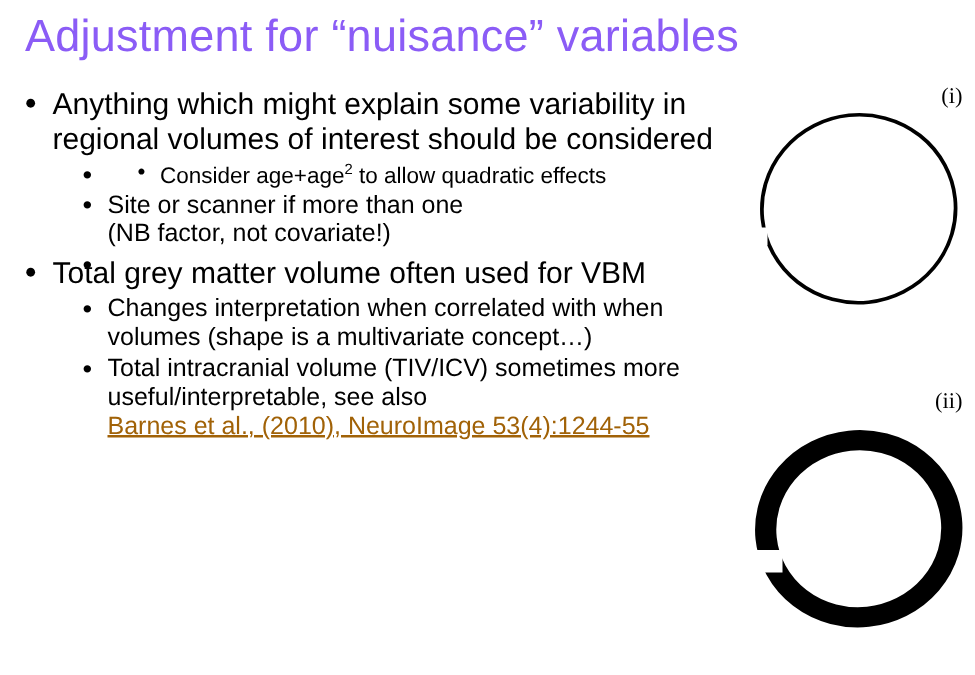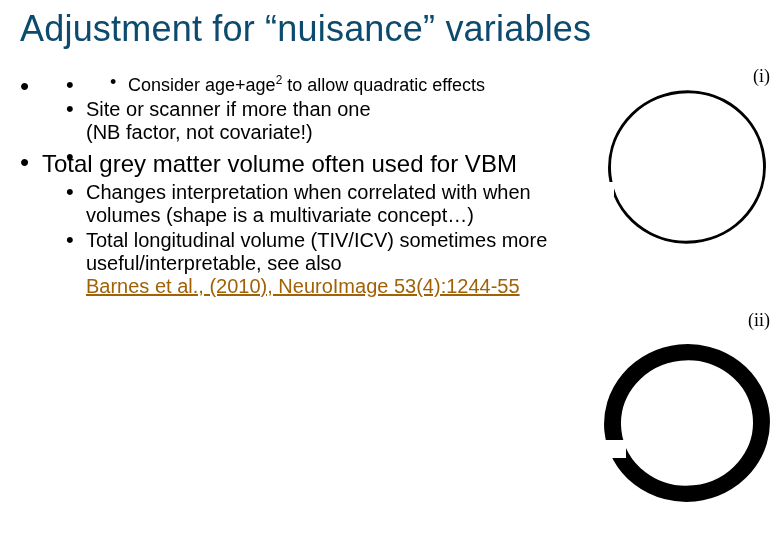--- a/index.html
+++ b/index.html
@@ -16,21 +16,21 @@
     position: relative;
     width: 780px;
     height: 540px;
     box-sizing: border-box;
   }
   .title {
     position: absolute;
     left: 20px;
     top: 8px;
     font-size: 36px;
-    color: #0c4a6e;
+    color: #8b5cf6;
     font-weight: 400;
     letter-spacing: 0.2px;
     text-align: center;
   }
   .content {
     position: absolute;
     left: 18px;
     top: 70px;
     width: 570px;
   }
@@ -147,20 +147,21 @@
 </head>
 <body>
 
 <div class="slide">
 
   <div class="title">Adjustment for “nuisance” variables</div>
 
   <div class="content">
     <ul class="lvl0">
       <li>
+        <span>Anything which might explain some variability in regional volumes of interest should be considered</span>
         <ul class="lvl1">
           <li>
             <ul class="lvl2">
               <li>
                 <span>Consider age+age</span><span class="sup">2</span><span> to allow quadratic effects</span>
               </li>
             </ul>
           </li>
           <li>
             <span>Site or scanner if more than one</span><br>
@@ -171,21 +172,21 @@
         </ul>
       </li>
 
       <li>
         <span>Total grey matter volume often used for VBM</span>
         <ul class="lvl1">
           <li>
             <span>Changes interpretation when correlated with when volumes (shape is a multivariate concept…)</span>
           </li>
           <li>
-            <span>Total longitudinal volume (TIV/ICV) sometimes more useful/interpretable, see also</span><br>
+            <span>Total intracranial volume (TIV/ICV) sometimes more useful/interpretable, see also</span><br>
             <span class="link">Barnes et al., (2010), NeuroImage 53(4):1244-55</span>
           </li>
         </ul>
       </li>
     </ul>
   </div>
 
   <div class="figs">
     <span class="fig-label" style="right:4px;top:0;">(i)</span>
     <div class="circle1-wrap">

